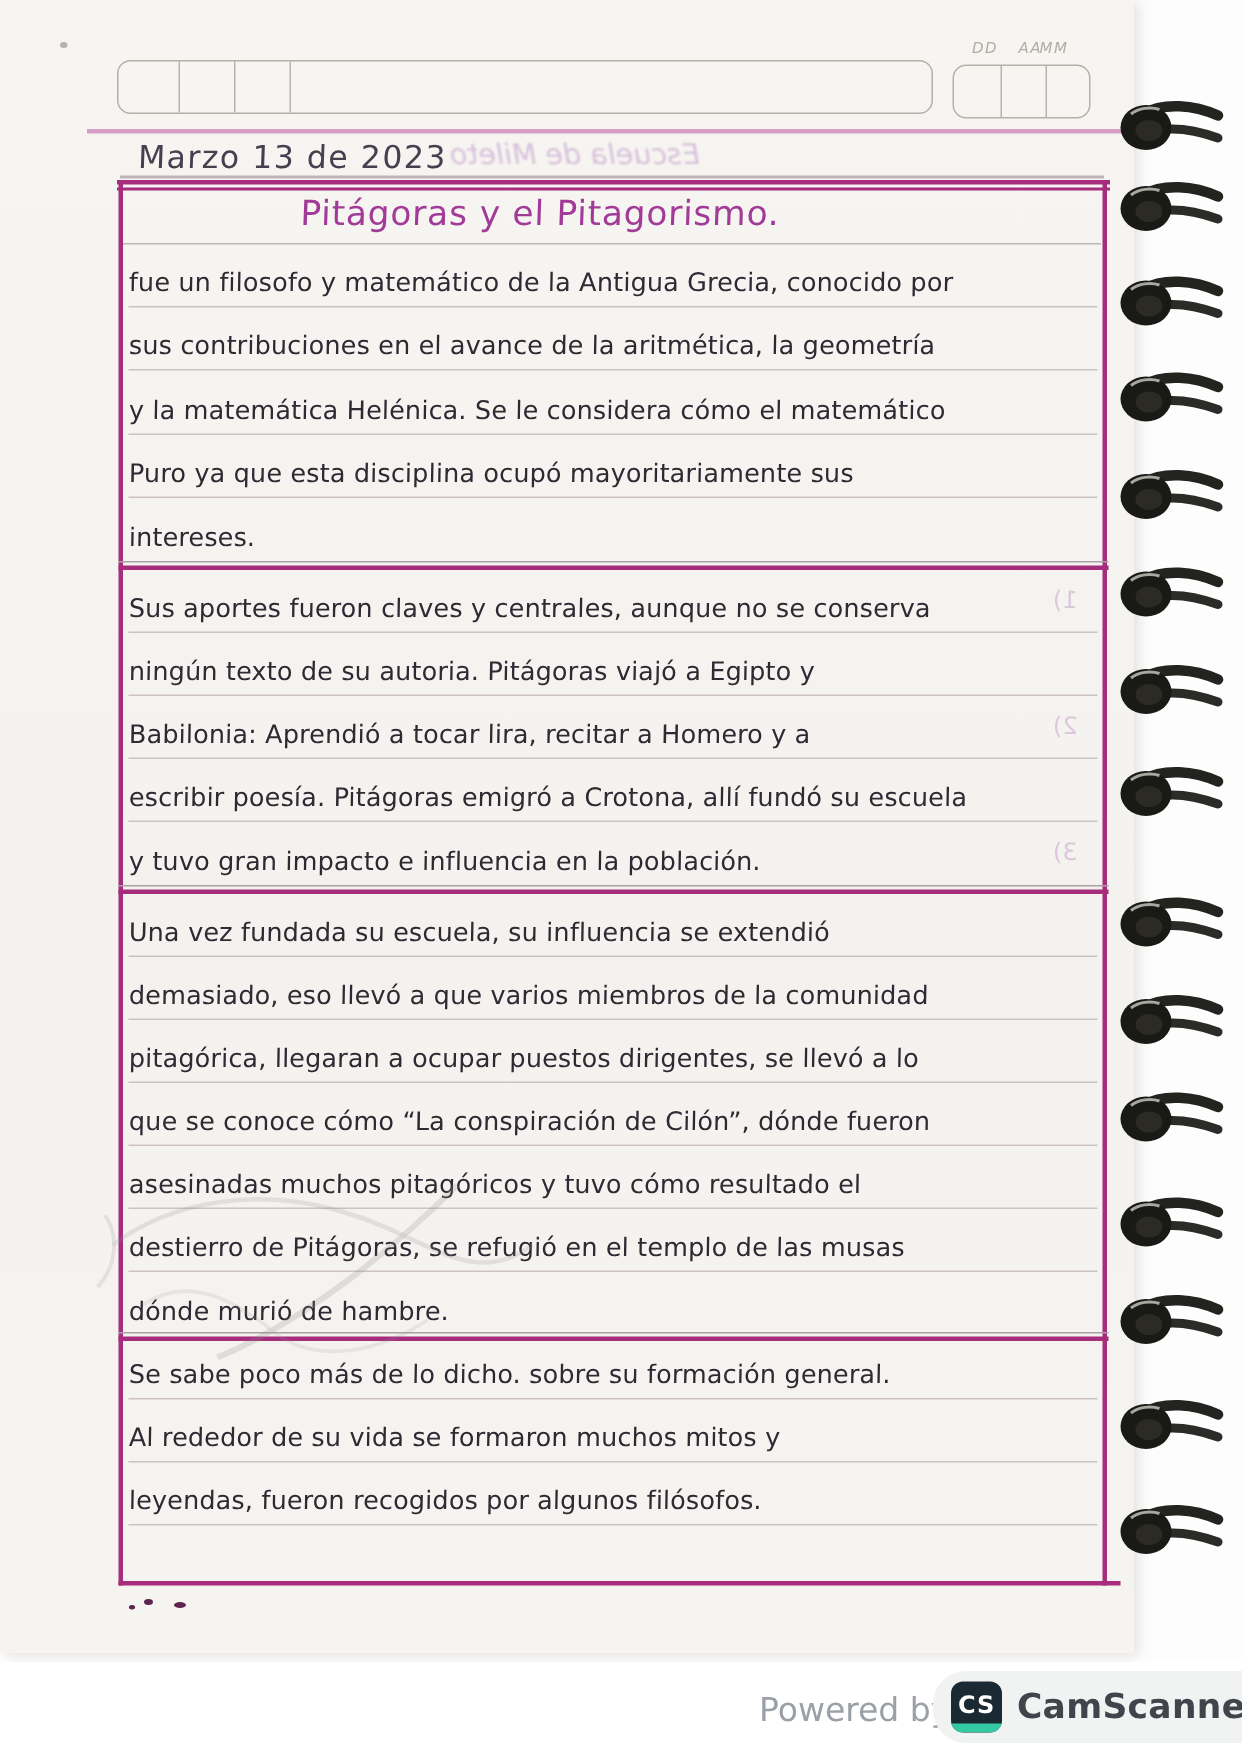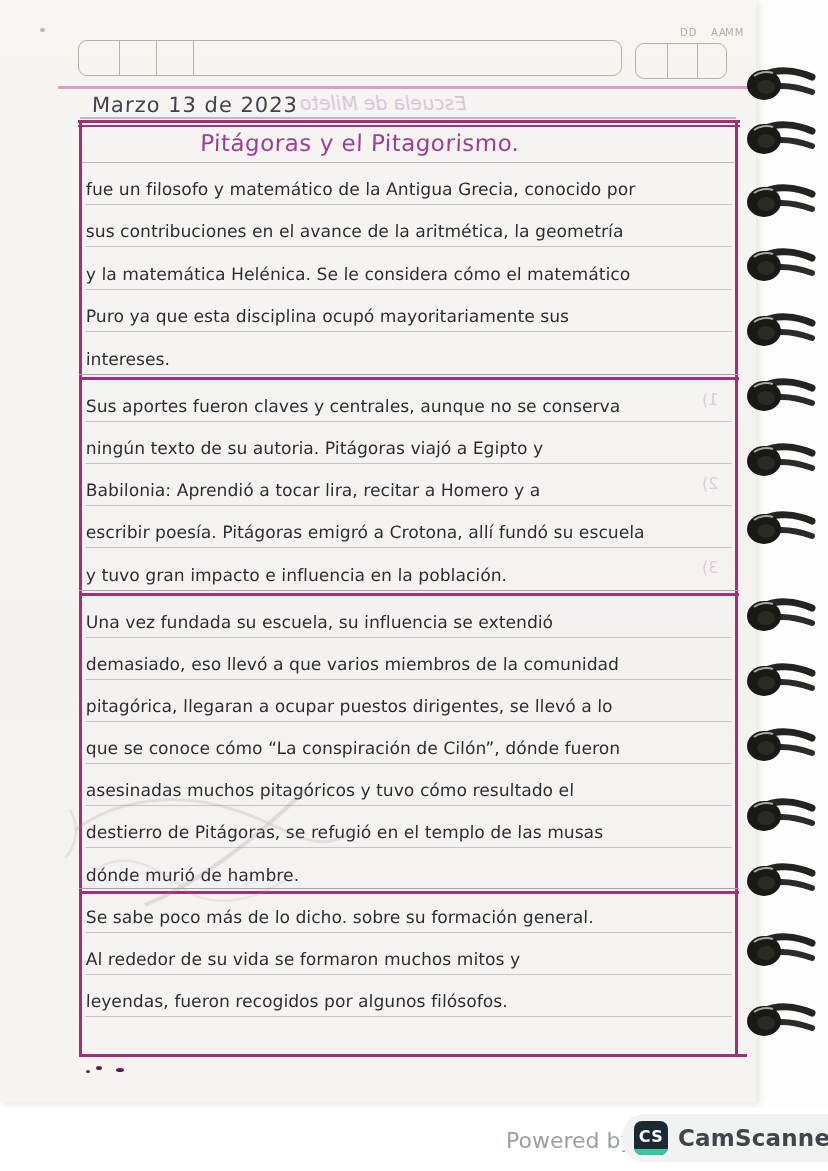--- a/index.html
+++ b/index.html
@@ -15,21 +15,21 @@
     box-shadow:3px 2px 8px rgba(120,110,100,.18);
   }
   
   .hdr-box {
     position:absolute; border:1.5px solid #b7b0a9; border-radius:9px;
     background:transparent;
   }
   .hdr-box .vdiv { position:absolute; top:0; bottom:0; width:1px; background:#b9b2ab; }
   .date-label {
     position:absolute; font-size:10px; color:#b4aca4; letter-spacing:1px;
-    margin-left:32px;
+    font-style:italic;
   }
   
   .mag { position:absolute; background:#a62d7c; }
   .mag-soft { position:absolute; background:#cf8fbe; opacity:.85; }
   .gray-rule { position:absolute; background:#bfb4ba; }
   
   .ink { color:#2d2a33; }
   .date-text {
     position:absolute; font-size:21px; color:#45404e; letter-spacing:1px;
     transform:skewX(-2deg);

